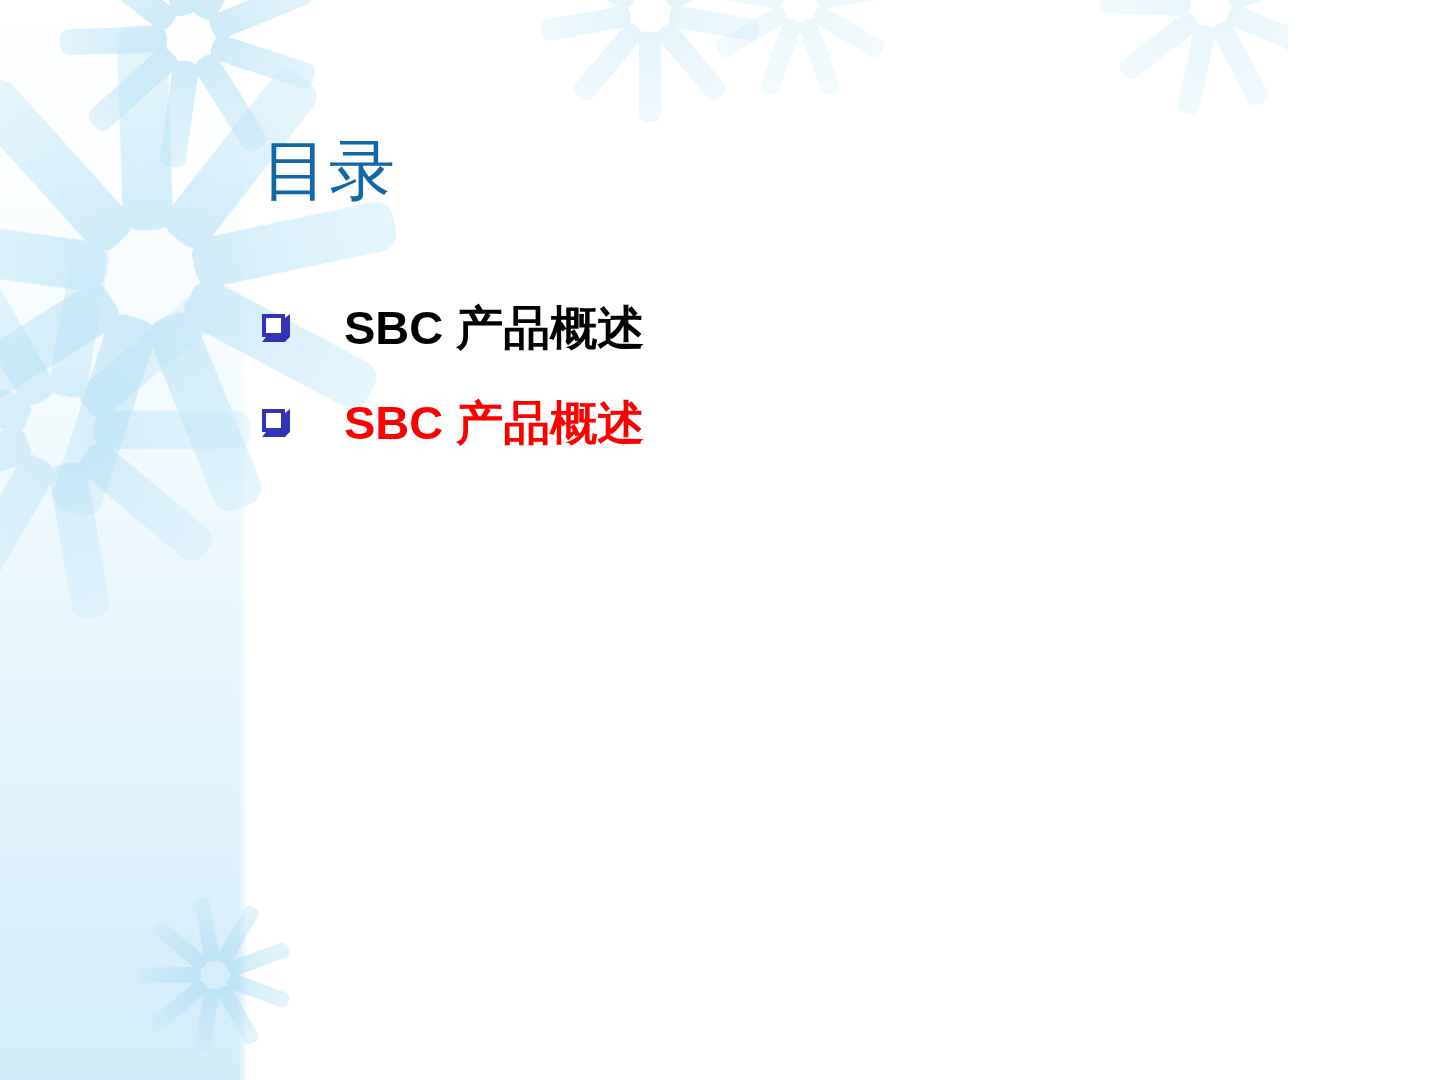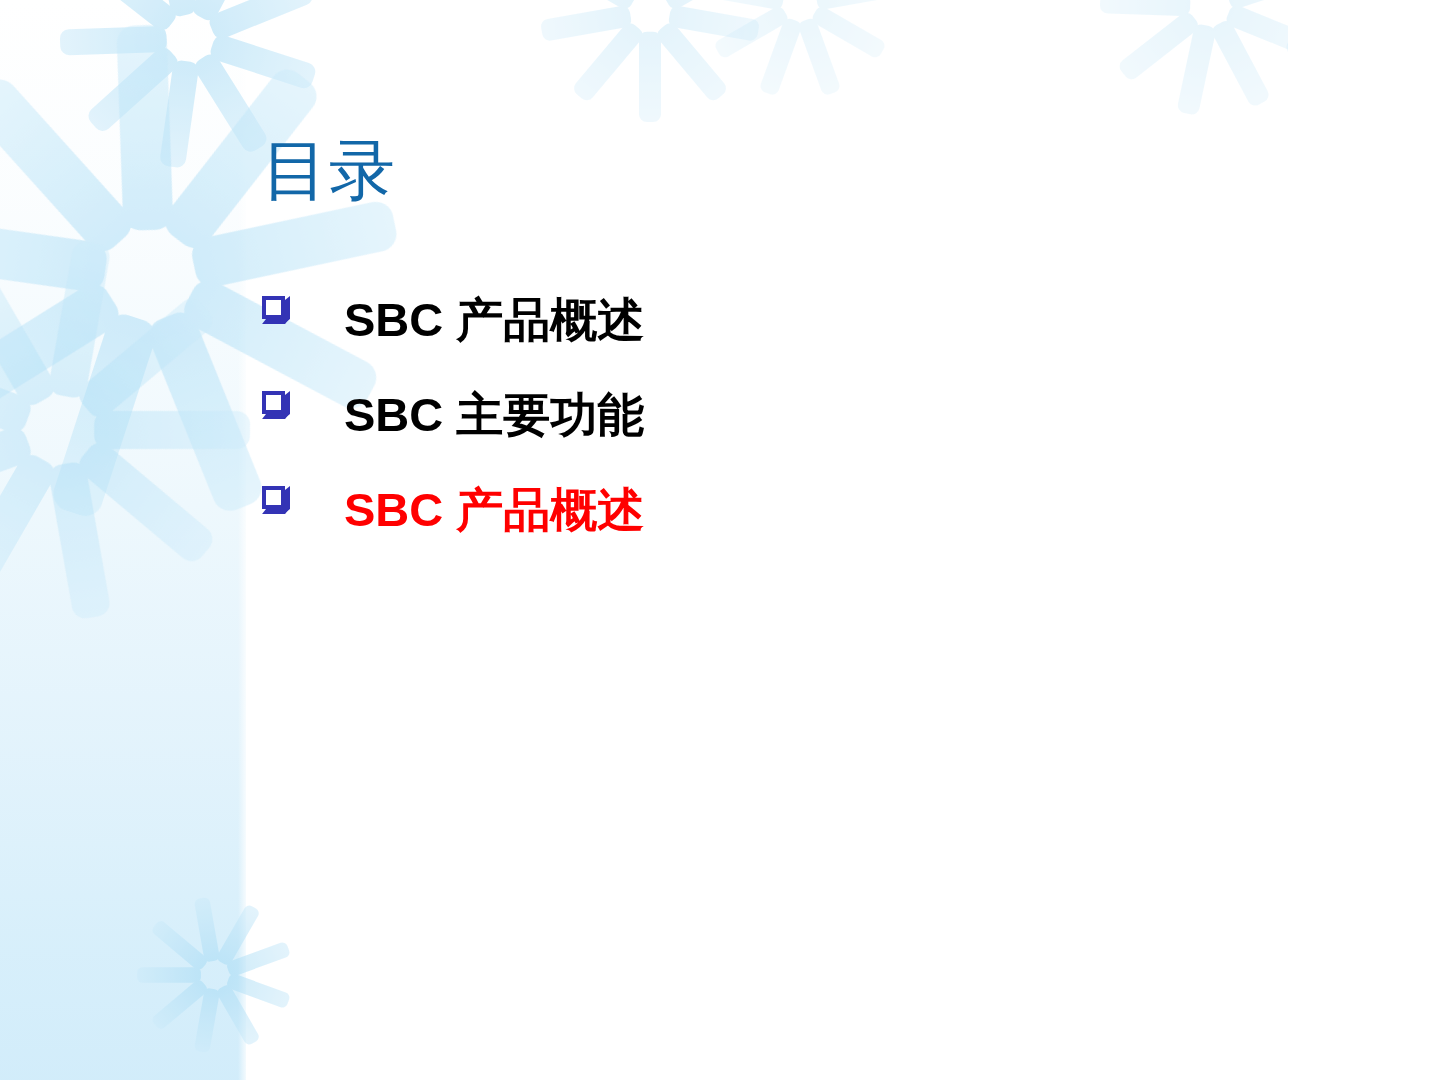--- a/index.html
+++ b/index.html
@@ -81,21 +81,21 @@
   #agenda-list {
     position: absolute;
     left: 258px;
     top: 296px;
     width: 900px;
   }
 
   .agenda-item {
     position: relative;
     display: flex;
-    align-items: flex-start;
+    align-items: center;
     height: 62px;
     margin-bottom: 33px;
   }
 
   .bullet-square {
     position: relative;
     flex: 0 0 auto;
     width: 26px;
     height: 26px;
     margin-right: 56px;
@@ -260,28 +260,20 @@
 
       <div class="agenda-item">
         <span class="bullet-square">
           <span class="shadow-r"></span>
           <span class="shadow-b"></span>
           <span class="face"></span>
         </span>
         <span class="agenda-label black">SBC 产品概述</span>
       </div>
 
-      <div class="agenda-item">
-        <span class="bullet-square">
-          <span class="shadow-r"></span>
-          <span class="shadow-b"></span>
-          <span class="face"></span>
-        </span>
-        <span class="agenda-label black">SBC 主要功能</span>
-      </div>
 
       <div class="agenda-item">
         <span class="bullet-square">
           <span class="shadow-r"></span>
           <span class="shadow-b"></span>
           <span class="face"></span>
         </span>
         <span class="agenda-label red">SBC 产品概述</span>
       </div>
 

